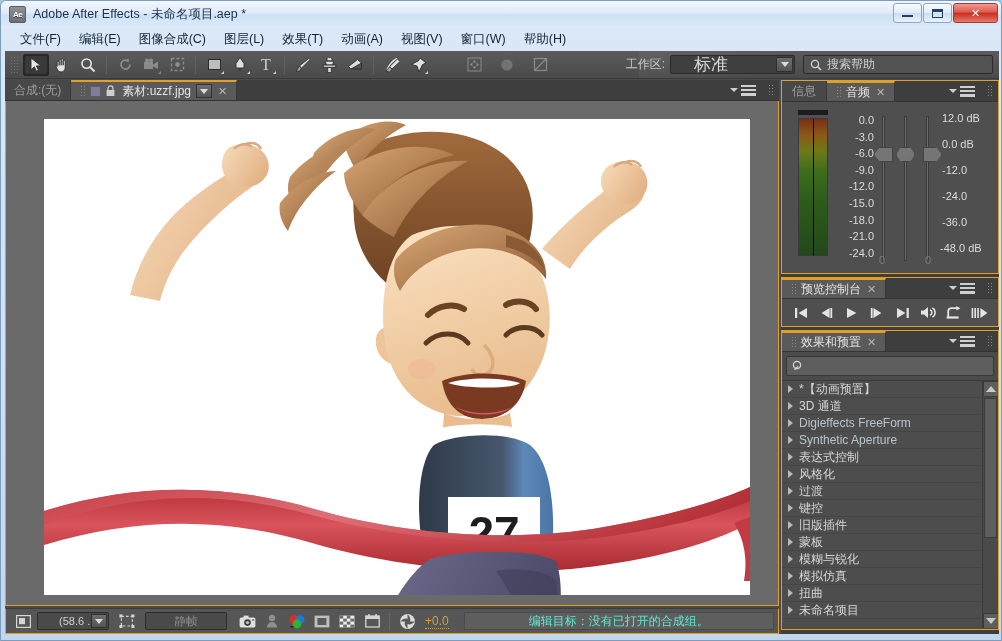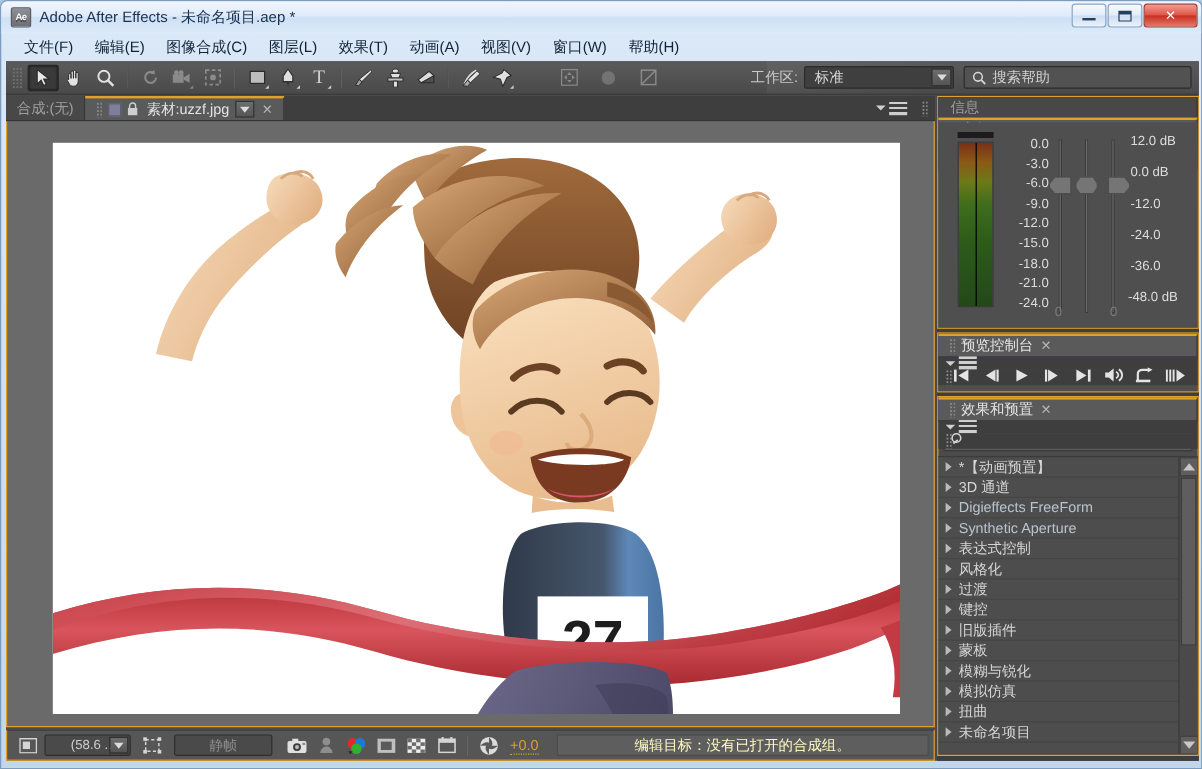--- a/index.html
+++ b/index.html
@@ -83,22 +83,22 @@
   .tool.active { background:#3a3a3a; border:1px solid #262626; border-radius:2px; box-shadow:inset 0 0 2px #000; }
   .tool.dim { opacity:.42; }
   .tool .cor { position:absolute; right:3px; bottom:2px; width:0;height:0;
     border-left:3px solid transparent;border-bottom:3px solid #cfcfcf; }
   .tsep { width:1px;height:18px;background:#3b3b3b;margin:0 5px;
     border-right:1px solid #606060; }
   #ws-area { margin-left:auto; display:flex; align-items:center; padding-right:6px;}
   #ws-label { color:#c9c9c9; font-size:12px; margin-right:5px;}
   #ws-select {
     width:125px;height:19px;background:#3f3f3f;border:1px solid #2b2b2b;
-    border-radius:2px; color:#d8d8d8;font-size:12px;
-    display:flex;align-items:center;padding-left:8px;position:relative;
+    border-radius:2px; color:#d8d8d8;font-size:17px;
+    display:flex;align-items:center;padding-left:23px;position:relative;
   }
   #ws-select .arrowbox{
     position:absolute;right:1px;top:1px;width:17px;height:15px;
     background:linear-gradient(to bottom,#6d6d6d,#545454);
     border:1px solid #303030;border-radius:1px;
     display:flex;align-items:center;justify-content:center;}
   .caret-dn{width:0;height:0;border-left:4px solid transparent;border-right:4px solid transparent;border-top:5px solid #dcdcdc;}
   #help-search {
     margin-left:8px;width:190px;height:19px;background:#525252;
     border:1px solid #2b2b2b;border-radius:2px;display:flex;align-items:center;
@@ -171,28 +171,28 @@
   .zoomsel .arrowbox{position:absolute;right:1px;top:1px;width:16px;height:14px;
     background:linear-gradient(to bottom,#6d6d6d,#545454);border:1px solid #303030;
     display:flex;align-items:center;justify-content:center;}
   .resbox{
     width:82px;height:18px;background:#4a4a4a;border:1px solid #2d2d2d;border-radius:2px;
     color:#8e8e8e;font-size:11.5px;display:flex;align-items:center;justify-content:center;margin-left:4px;}
   #exposure{color:#d8a030;font-size:12px;margin-left:4px;
     border-bottom:1px dotted #d8a030;line-height:14px;}
   #edit-target{
     margin-left:12px;flex:1;height:18px;background:#5e5e5e;border:1px solid #4a4a4a;
-    color:#fef9c3;font-size:12px;display:flex;align-items:center;justify-content:center;margin-right:4px;}
+    color:#5eead4;font-size:12px;display:flex;align-items:center;justify-content:center;margin-right:4px;}
 
   
   #rightcol{ position:absolute; left:776px; top:29px; width:218px; height:554px; background:#3e3e3e; }
 
   .panel { background:#4b4b4b; border:1px solid #e0a02a; margin-bottom:3px; }
   .panel-tabbar{
-    height:21px;background:#4c1d95;display:flex;align-items:stretch;border-bottom:1px solid #343434;flex-direction:column;}
+    height:21px;background:#4c1d95;display:flex;align-items:stretch;border-bottom:1px solid #343434;}
 
   
   #audio-panel{ height:194px; }
   #audio-body{position:relative;height:171px;background:#4f4f4f;}
   #meter{
     position:absolute;left:16px;top:16px;width:30px;height:138px;
     background:linear-gradient(to bottom,#7a2f16 0%,#8a5a16 12%,#6d7a18 24%,#3e6d1c 38%,#2d5c1a 60%,#23481a 100%);
     border:1px solid #3a3a3a;}
   #meter:after{content:"";position:absolute;left:50%;top:0;width:1px;height:100%;background:#000;}
   #meter-cap{position:absolute;left:16px;top:8px;width:30px;height:5px;background:#1c1c1c;}

